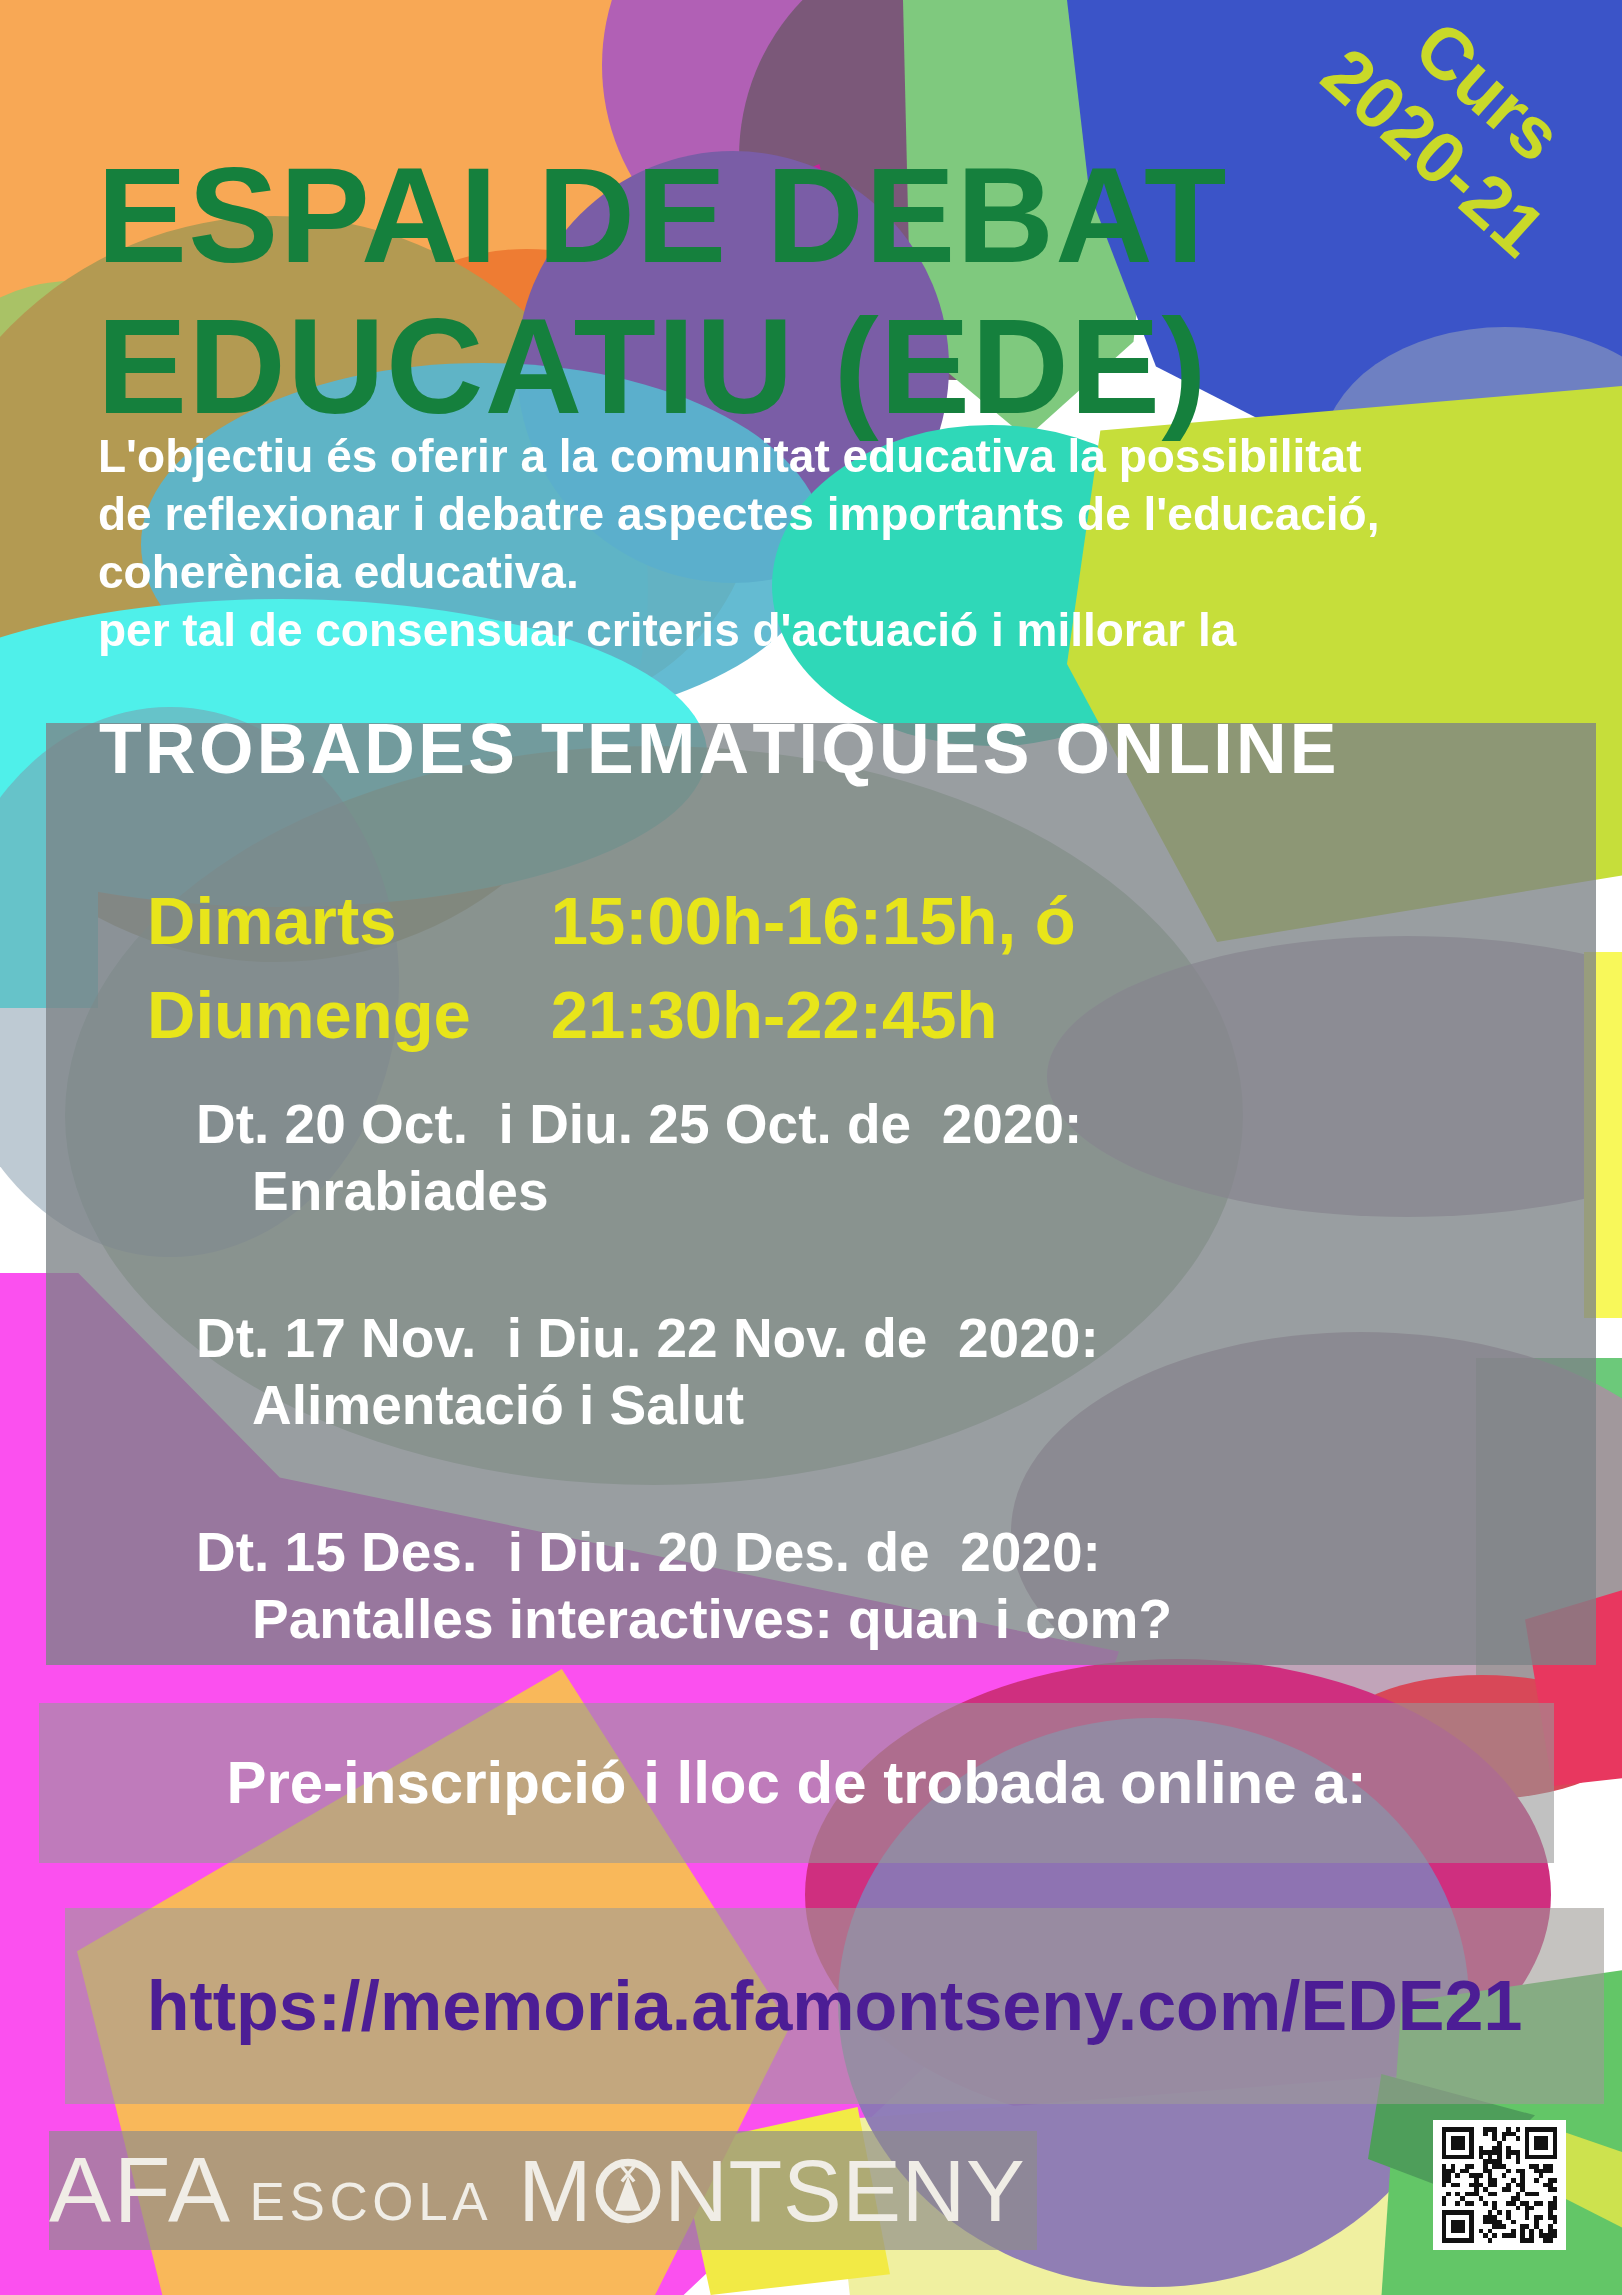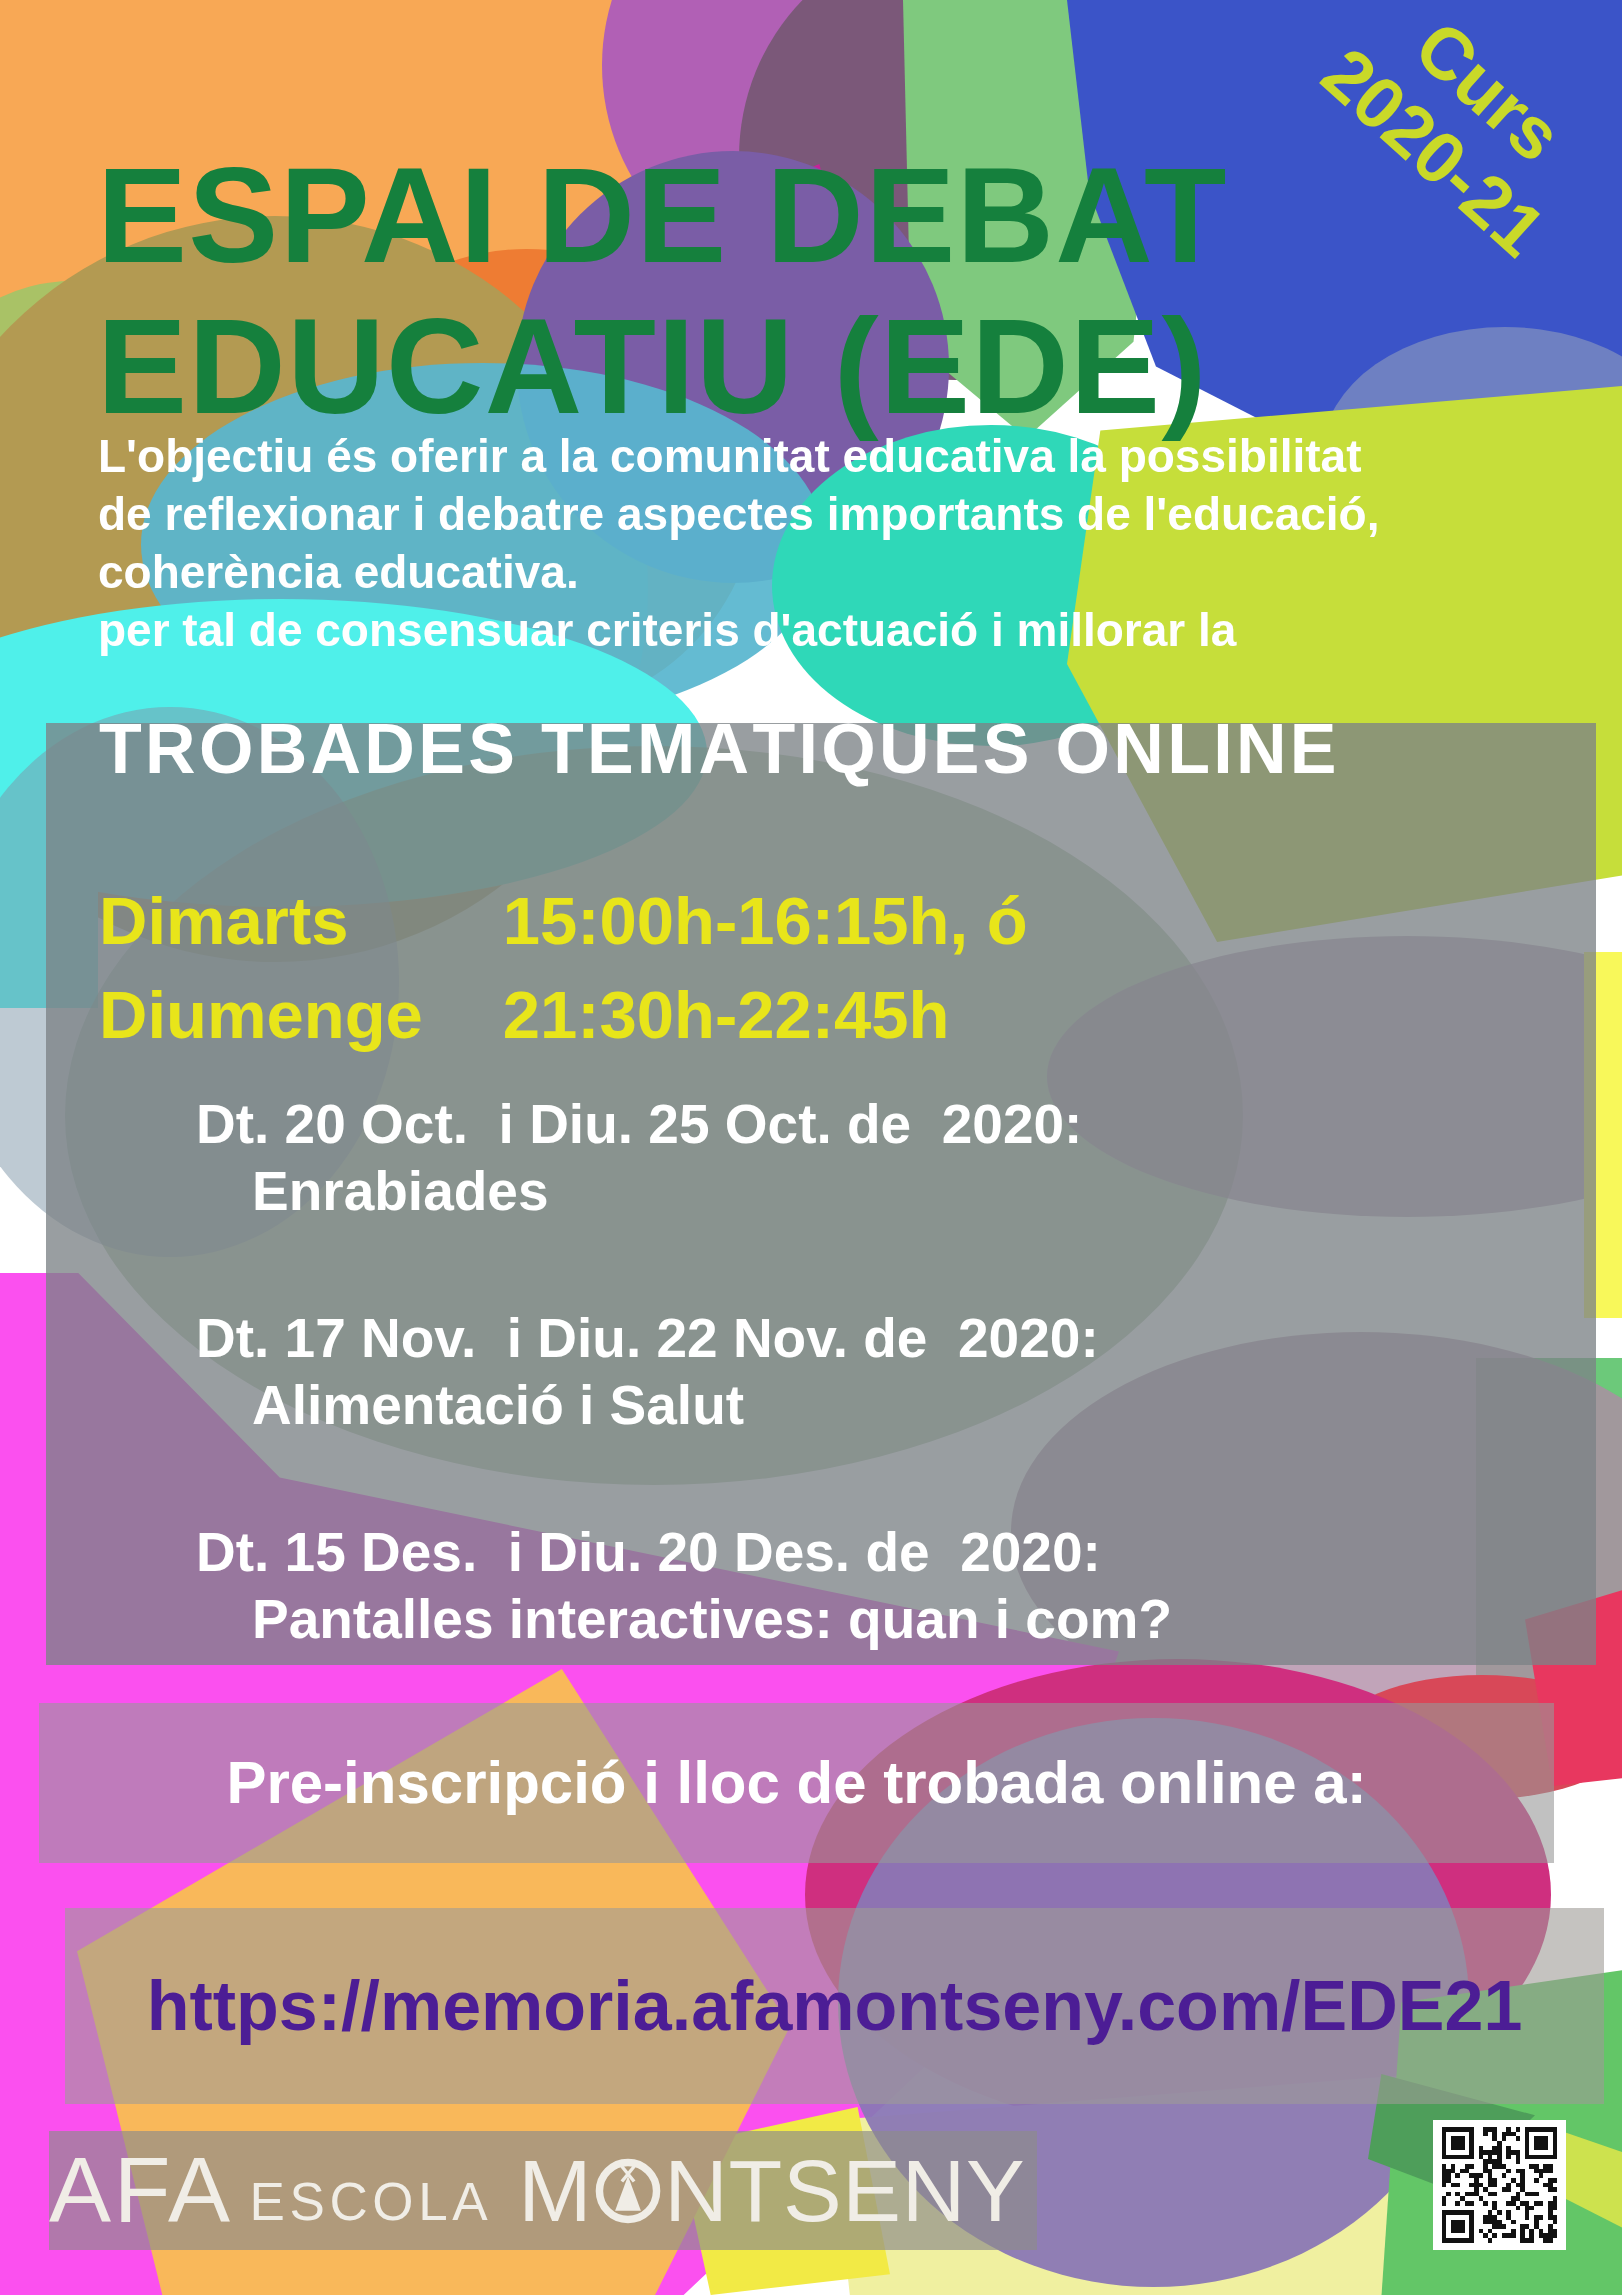--- a/index.html
+++ b/index.html
@@ -47,21 +47,21 @@
   .panel-pre {left:39px;top:1703px;width:1515px;height:160px;background:rgba(152,152,152,.6);}
   .panel-url {left:65px;top:1908px;width:1539px;height:196px;background:rgba(158,155,150,.6);}
   .panel-logo{left:49px;top:2131px;width:988px;height:119px;background:rgba(142,140,138,.68);}
   
   .title{left:97px;top:100px;color:#15803d;font-size:135px;line-height:151px;letter-spacing:1.3px;white-space:nowrap;margin-top:40px;}
   .badge{left:1276px;top:39px;width:366px;height:170px;color:#c9d929;font-size:73px;line-height:1.12;
          text-align:center;transform:rotate(42deg);white-space:nowrap;}
   .intro{left:98px;top:427px;color:#ffffff;font-size:46px;line-height:58px;white-space:nowrap;}
   .sess-heading{left:99px;top:709px;color:#ffffff;font-size:70px;letter-spacing:3.3px;white-space:nowrap;}
   .schedule{left:99px;top:874px;color:#e8e51a;font-size:67px;line-height:94px;white-space:nowrap;}
-  .schedule .day{display:inline-block;width:385px;}
+  .schedule .day{display:inline-block;width:385px;margin-left:48px;}
   .entries{left:196px;top:1091px;color:#ffffff;font-size:55px;line-height:67px;}
   .entry{margin-bottom:80px;}
   .entry .dates{white-space:pre;}
   .entry .topic{padding-left:56px;white-space:pre;}
   .pre-label{left:39px;top:1748px;width:1515px;text-align:center;color:#ffffff;font-size:60px;white-space:nowrap;}
   .url-text{left:65px;top:1966px;width:1539px;text-align:center;color:#4c1d95;font-size:70px;white-space:nowrap;}
   
   .logo{left:49px;top:2131px;width:988px;height:119px;display:flex;align-items:baseline;justify-content:flex-start;
         box-sizing:border-box;color:#f0ede6;font-weight:400;white-space:nowrap;}
   .logo-afa{font-size:93px;letter-spacing:2.6px;align-self:center;}

